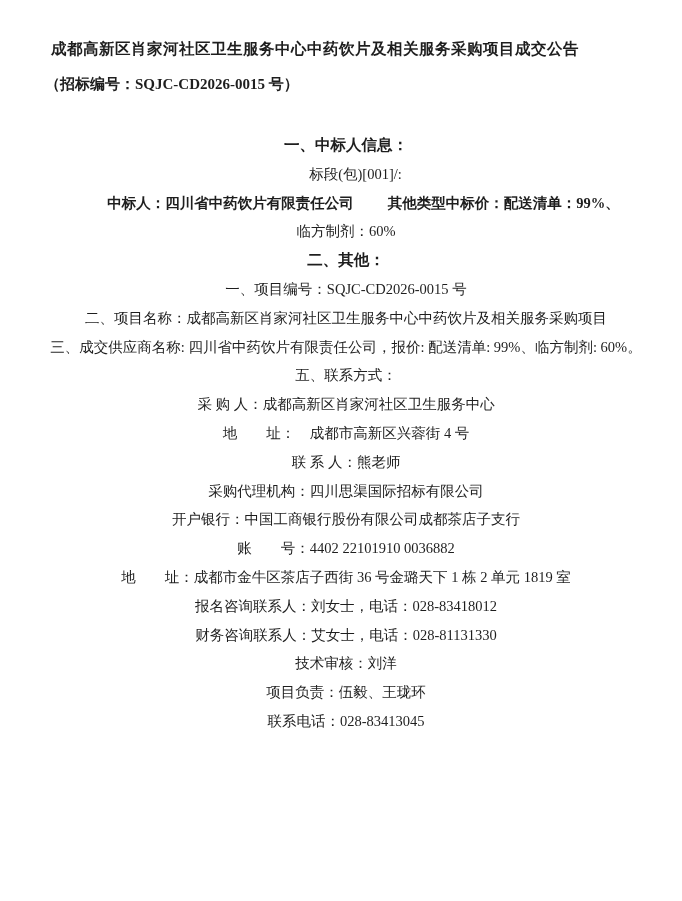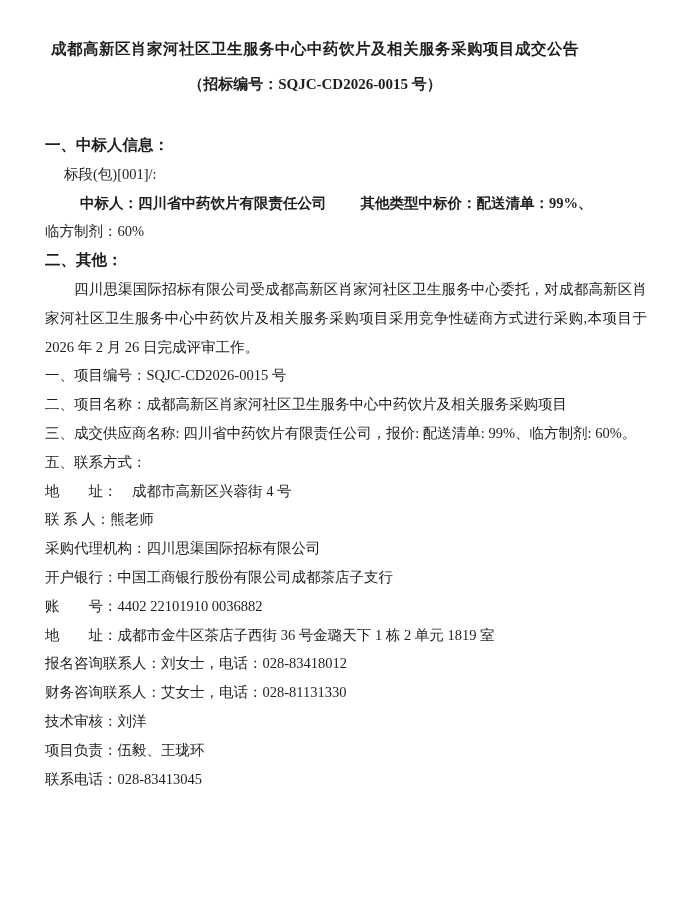--- a/index.html
+++ b/index.html
@@ -24,31 +24,31 @@
   }
   .doc-title {
     text-align: center;
     font-weight: bold;
     font-size: 15.5px;
     line-height: 26px;
     letter-spacing: 0.5px;
     white-space: pre;
   }
   .doc-subtitle {
-    text-align: center;
     font-weight: bold;
     font-size: 15px;
     line-height: 26px;
     margin-top: 9px;
     white-space: pre;
   }
   .line {
     font-size: 14.5px;
     line-height: 28.8px;
     white-space: pre;
+    text-align: center;
   }
   .heading {
     font-weight: bold;
     font-size: 15.5px;
   }
   .mt-section {
     margin-top: 34px;
   }
   .indent-1 { padding-left: 19px; }
   .indent-2 { padding-left: 35px; font-weight: bold; }
@@ -74,26 +74,26 @@
   <div class="line heading mt-section">一、中标人信息：</div>
 
   <div class="line indent-1">标段(包)[001]/:</div>
 
   <div class="line indent-2"><span>中标人：四川省中药饮片有限责任公司</span><span class="gap-span"></span><span>其他类型中标价：配送清单：99%、</span></div>
 
   <div class="line">临方制剂：60%</div>
 
   <div class="line heading">二、其他：</div>
 
-  <div class="para">四川思渠国际招标有限公司受成都高新区肖家河社区卫生服务中心委托，对成都高新区肖家河社区卫生服务中心中药饮片及相关服务采购项目采用竞争性磋商方式进行采购,本项目于 2026 年 2 月 26 日完成评审工作。</div>
 
   <div class="line">一、项目编号：SQJC-CD2026-0015 号</div>
   <div class="line">二、项目名称：成都高新区肖家河社区卫生服务中心中药饮片及相关服务采购项目</div>
   <div class="line">三、成交供应商名称: 四川省中药饮片有限责任公司，报价: 配送清单: 99%、临方制剂: 60%。</div>
   <div class="line">五、联系方式：</div>
+  <div class="line">采 购 人：成都高新区肖家河社区卫生服务中心</div>
   <div class="line">地　　址：　成都市高新区兴蓉街 4 号</div>
   <div class="line">联 系 人：熊老师</div>
   <div class="line">采购代理机构：四川思渠国际招标有限公司</div>
   <div class="line">开户银行：中国工商银行股份有限公司成都茶店子支行</div>
   <div class="line">账　　号：4402 22101910 0036882</div>
   <div class="line">地　　址：成都市金牛区茶店子西街 36 号金璐天下 1 栋 2 单元 1819 室</div>
   <div class="line">报名咨询联系人：刘女士，电话：028-83418012</div>
   <div class="line">财务咨询联系人：艾女士，电话：028-81131330</div>
   <div class="line">技术审核：刘洋</div>
   <div class="line">项目负责：伍毅、王珑环</div>

